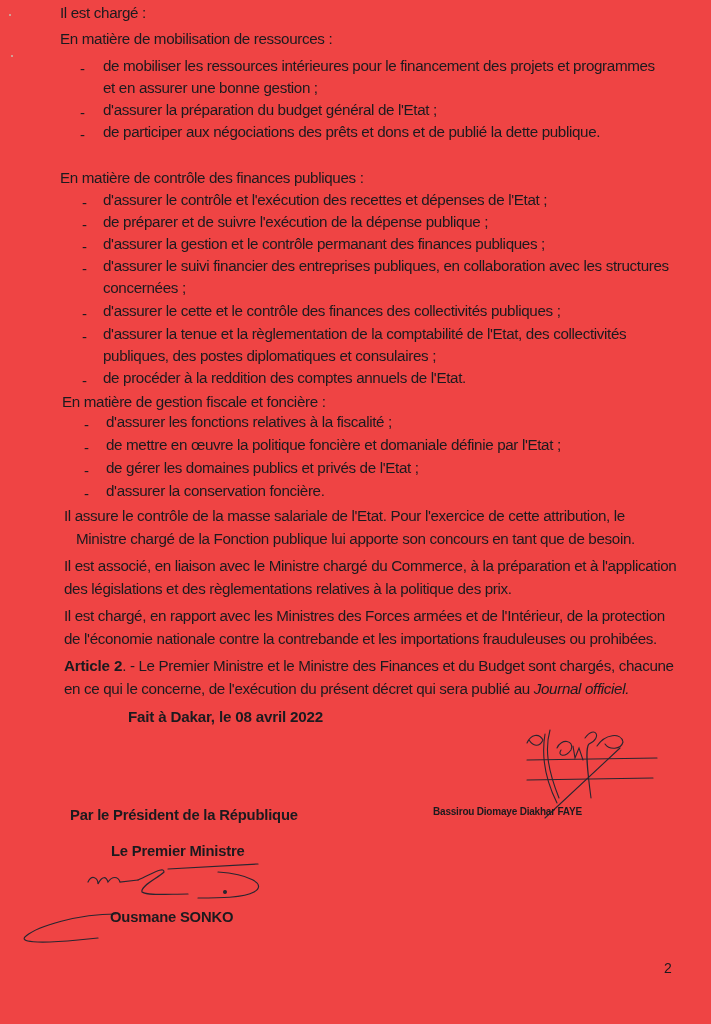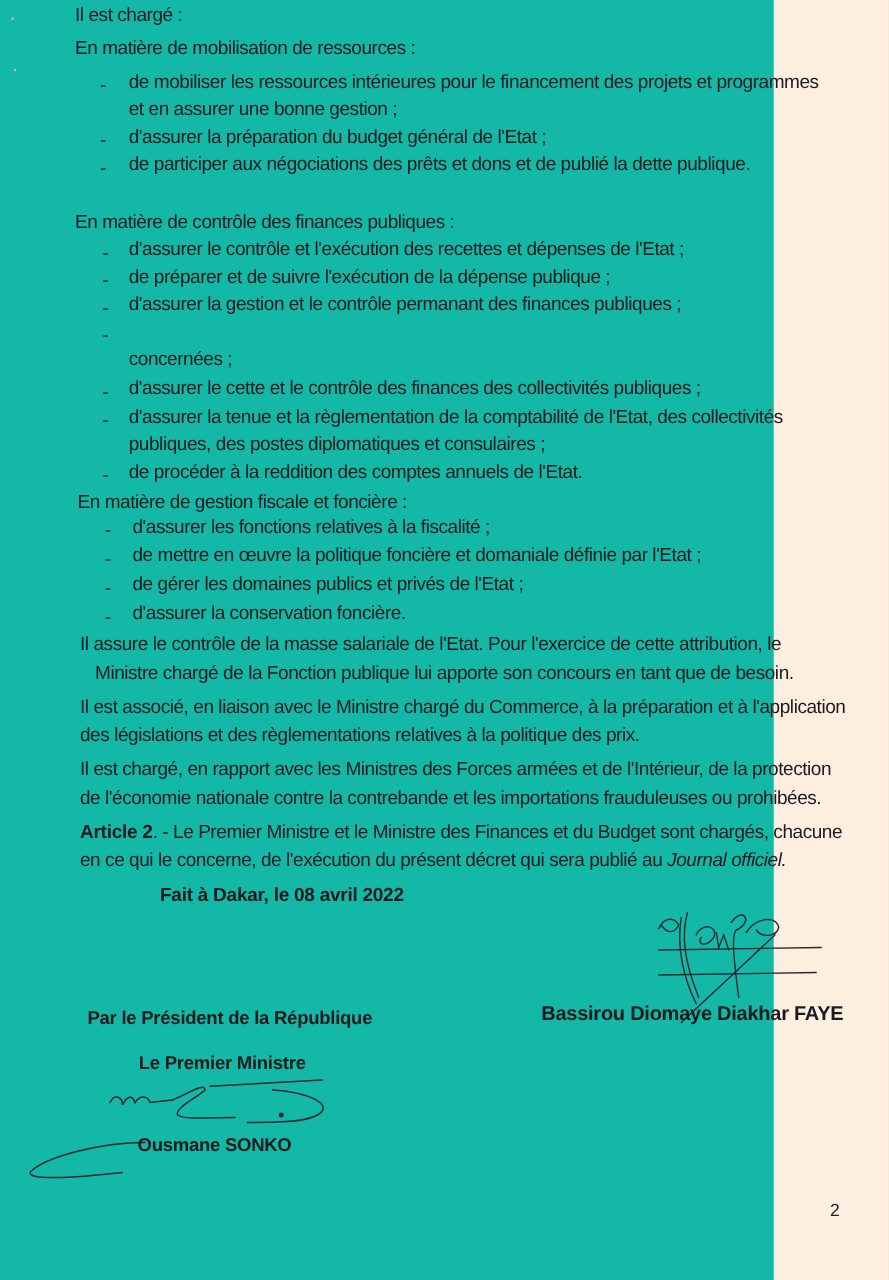--- a/index.html
+++ b/index.html
@@ -11,22 +11,22 @@
       width: 711px;
       height: 1024px;
       position: relative;
       overflow: hidden;
       font-family: "Liberation Sans", sans-serif;
       color: #1c1a1e;
     }
     .page {
       position: absolute;
       left: 0; top: 0;
-      width: 619px; height: 1024px;
-      background: #14b8a6;
+      width: 711px; height: 1024px;
+      background: #ef4444;
     }
     .speck { position:absolute; width:2px; height:2px; background:#c9bcae; border-radius:1px; }
     .t {
       position: absolute;
       font-size: 15.2px;
       line-height: 18px;
       white-space: nowrap;
       letter-spacing: -0.35px;
       transform-origin: left top;
     }
@@ -67,20 +67,21 @@
   <span class="dash" style="left:82px;top:194px;">-</span>
   <div class="t" style="left:103px;top:191px;">d'assurer le contrôle et l'exécution des recettes et dépenses de l'Etat ;</div>
 
   <span class="dash" style="left:82px;top:216px;">-</span>
   <div class="t" style="left:103px;top:213px;">de préparer et de suivre l'exécution de la dépense publique ;</div>
 
   <span class="dash" style="left:82px;top:238px;">-</span>
   <div class="t" style="left:103px;top:235px;">d'assurer la gestion et le contrôle permanant des finances publiques ;</div>
 
   <span class="dash" style="left:82px;top:260px;">-</span>
+  <div class="t" style="left:103px;top:257px;">d'assurer le suivi financier des entreprises publiques, en collaboration avec les structures</div>
   <div class="t" style="left:103px;top:279px;">concernées ;</div>
 
   <span class="dash" style="left:82px;top:305px;">-</span>
   <div class="t" style="left:103px;top:302px;">d'assurer le cette et le contrôle des finances des collectivités publiques ;</div>
 
   <span class="dash" style="left:82px;top:328px;">-</span>
   <div class="t justify" style="left:103px;top:325px;width:573px;">d'assurer la tenue et la règlementation de la comptabilité de l'Etat, des collectivités</div>
   <div class="t" style="left:103px;top:347px;">publiques, des postes diplomatiques et consulaires ;</div>
 
   <span class="dash" style="left:82px;top:372px;">-</span>
@@ -122,21 +123,21 @@
       <path d="M32 20 C 36 10, 50 12, 46 22 C 40 30, 32 28, 36 22"></path>
       <path d="M48 18 L 50 30 L 54 20 L 58 32"></path>
       <path d="M60 10 C 70 -4, 78 10, 64 16 C 60 20, 62 40, 66 70"></path>
       <path d="M72 18 C 80 6, 96 4, 98 14 C 96 22, 84 22, 80 16"></path>
       <path d="M2 32 L 132 30"></path>
       <path d="M2 52 L 128 50"></path>
       <path d="M95 20 L 20 90"></path>
     </g>
   </svg>
 
-  <div class="t bold" style="left:433px;top:803px;font-size:16px;">Bassirou Diomaye Diakhar FAYE</div>
+  <div class="t bold" style="left:433px;top:803px;font-size:10px;">Bassirou Diomaye Diakhar FAYE</div>
 
   <div class="t bold" style="left:70px;top:806px;font-size:14.8px;">Par le Président de la République</div>
   <div class="t bold" style="left:111px;top:842px;font-size:14.8px;">Le Premier Ministre</div>
 
   <svg class="sig" style="left:18px;top:864px;" width="250" height="80" viewBox="0 0 250 80">
     <g fill="none" stroke="#2a2630" stroke-width="1.2" stroke-linecap="round">
       <path d="M98 50 C 60 50, 20 62, 8 72 C 0 78, 18 80, 60 76 L 80 74"></path>
       <path d="M70 18 C 74 10, 80 14, 80 20 C 84 12, 88 12, 90 18 C 94 12, 100 12, 102 18 L 120 16"></path>
       <path d="M120 16 C 134 10, 146 2, 146 8 C 140 14, 122 22, 124 28 C 130 32, 150 30, 170 30"></path>
       <path d="M150 5 L 240 0"></path>

